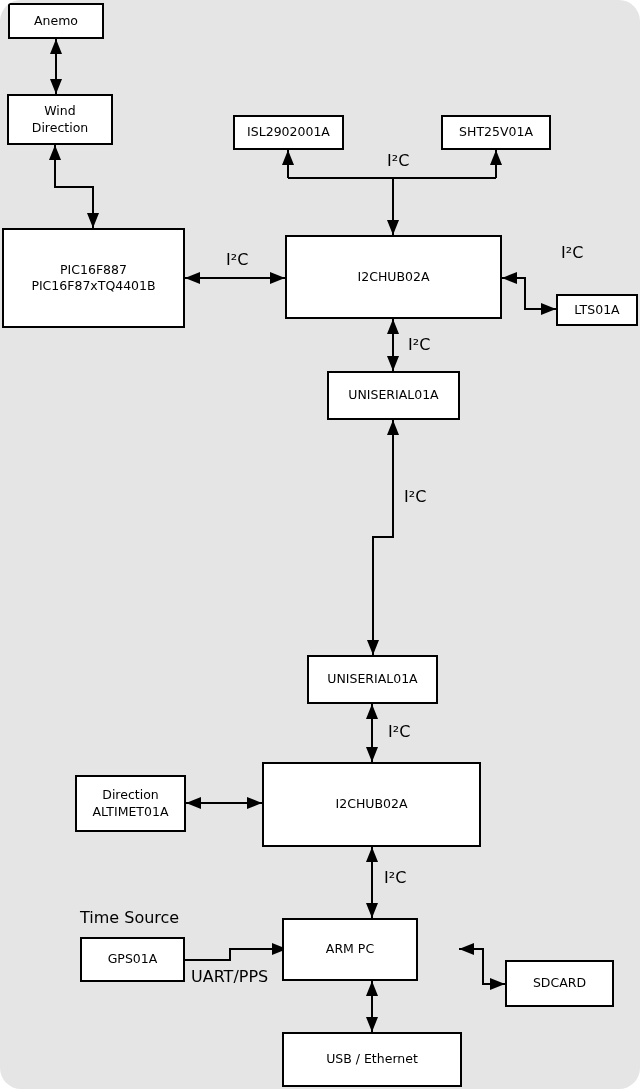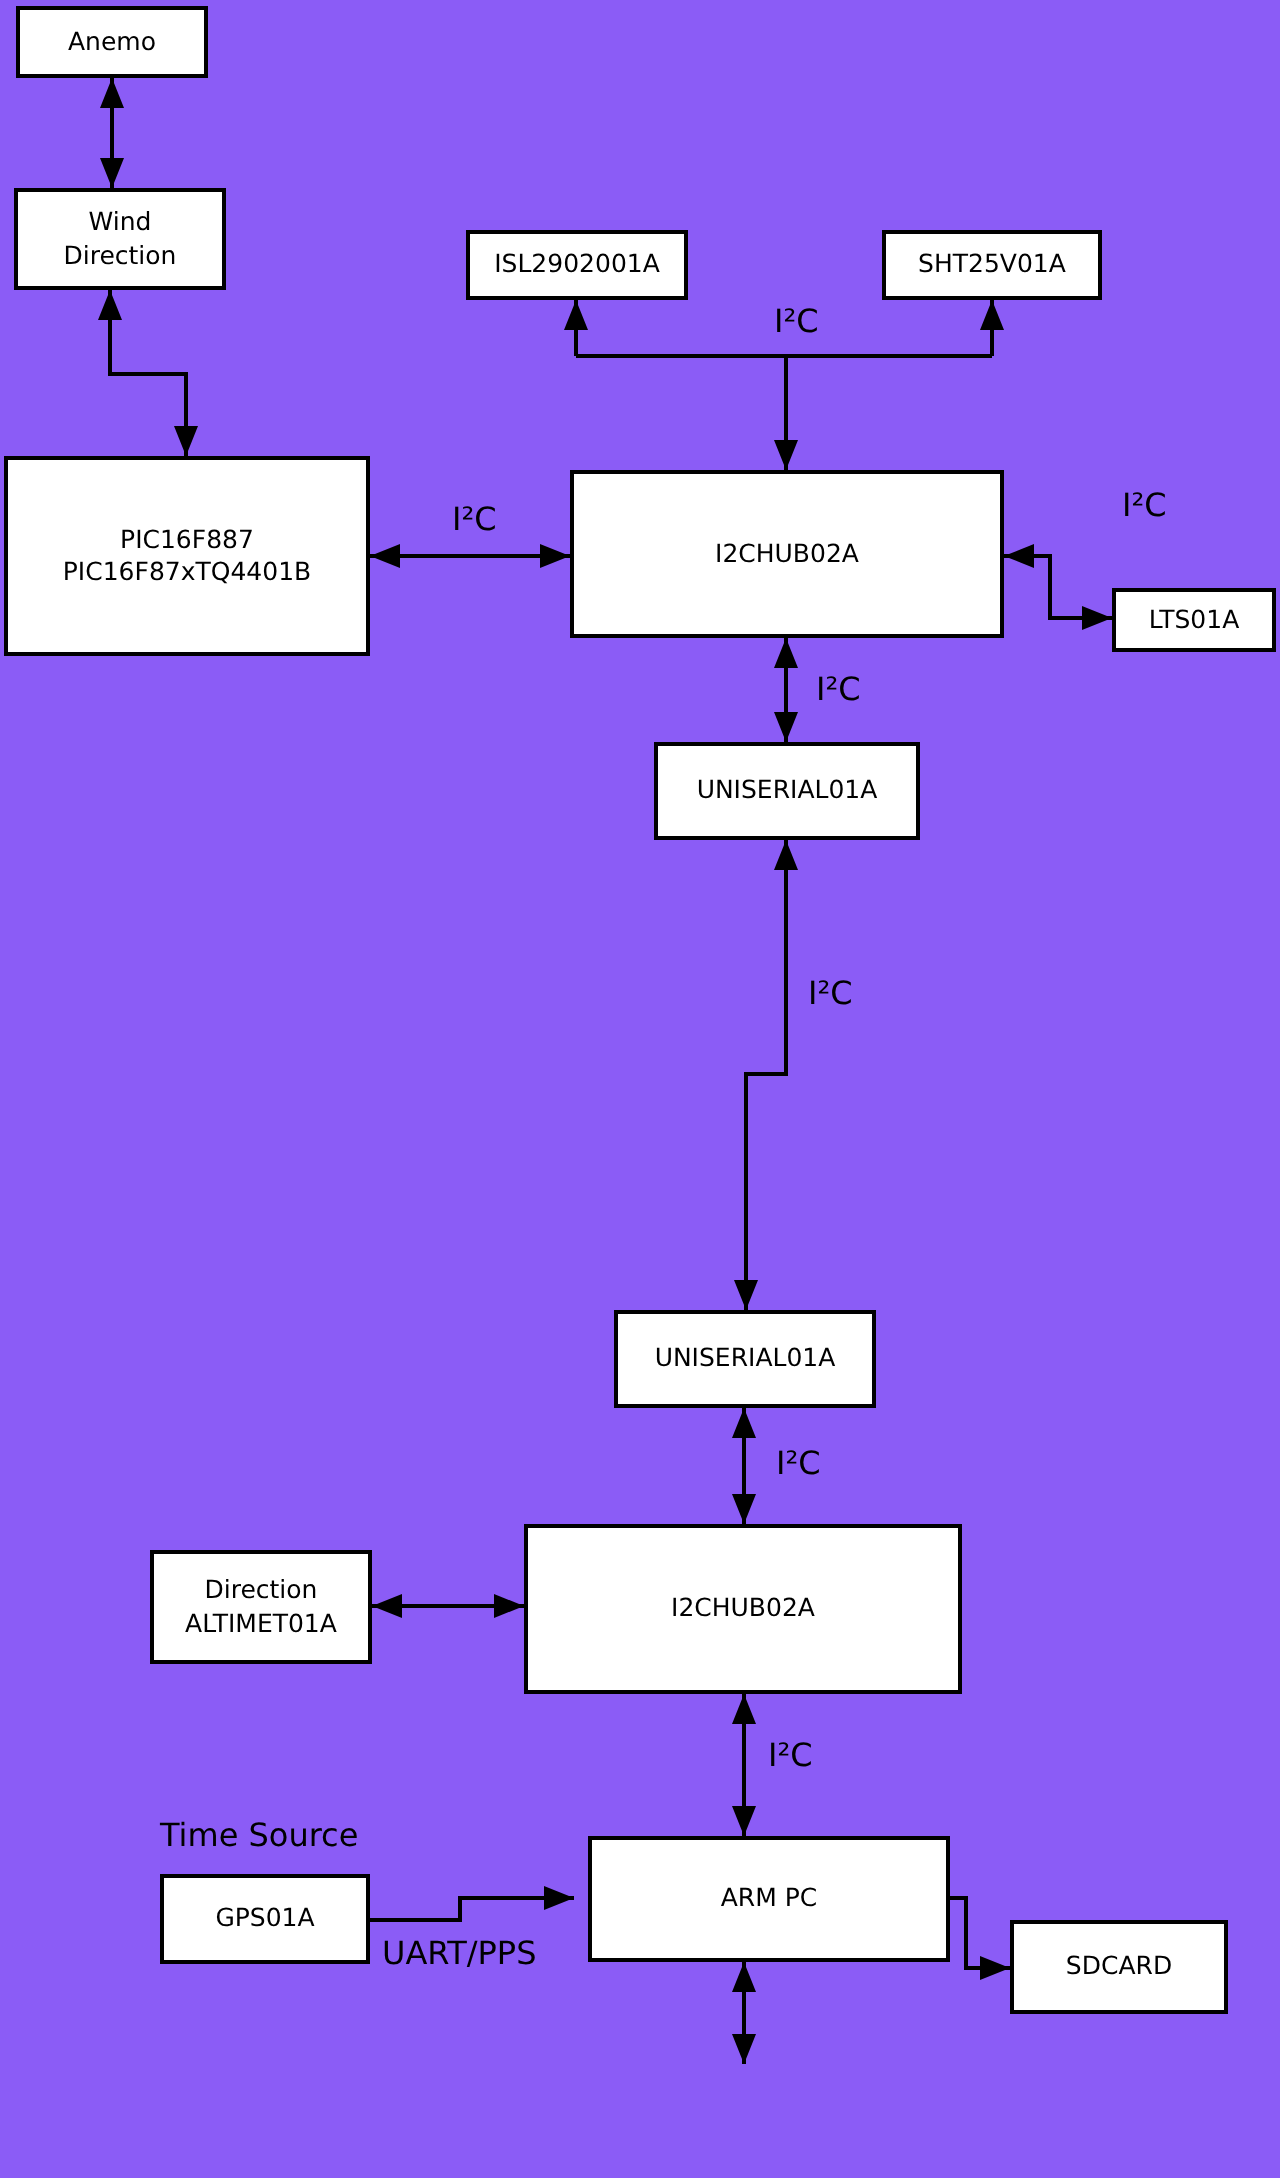--- a/index.html
+++ b/index.html
@@ -4,24 +4,25 @@
 <style>
   html, body {
     margin: 0;
     padding: 0;
     background: #ffffff;
   }
   .canvas {
     position: relative;
     width: 640px;
     height: 1089px;
-    background: #8b5cf6;
+    background: #e5e5e5;
     font-family: "DejaVu Sans", "Liberation Sans", sans-serif;
     color: #000000;
     overflow: hidden;
+    border-radius: 21px;
   }
   .connector-layer {
     position: absolute;
     left: 0;
     top: 0;
     pointer-events: none;
   }
   .connector-layer path {
     fill: none;
     stroke: #000000;
@@ -123,28 +124,31 @@
 
   <div class="box" style="left:75px;top:775px;width:111px;height:57px">
     <span>Direction</span>
     <span>ALTIMET01A</span>
   </div>
 
   <div class="box" style="left:80px;top:937px;width:105px;height:45px">
     <span>GPS01A</span>
   </div>
 
-  <div class="box" style="left:294px;top:918px;width:181px;height:63px">
+  <div class="box" style="left:282px;top:918px;width:136px;height:63px">
     <span>ARM PC</span>
   </div>
 
   <div class="box" style="left:505px;top:960px;width:109px;height:47px">
     <span>SDCARD</span>
   </div>
 
+  <div class="box" style="left:282px;top:1032px;width:180px;height:55px">
+    <span>USB / Ethernet</span>
+  </div>
 
   <div class="lbl" style="left:226px;top:250px">I²C</div>
   <div class="lbl" style="left:387px;top:151px">I²C</div>
   <div class="lbl" style="left:561px;top:243px">I²C</div>
   <div class="lbl" style="left:408px;top:335px">I²C</div>
   <div class="lbl" style="left:404px;top:487px">I²C</div>
   <div class="lbl" style="left:388px;top:722px">I²C</div>
   <div class="lbl" style="left:384px;top:868px">I²C</div>
   <div class="lbl" style="left:80px;top:908px">Time Source</div>
   <div class="lbl" style="left:191px;top:967px">UART/PPS</div>

